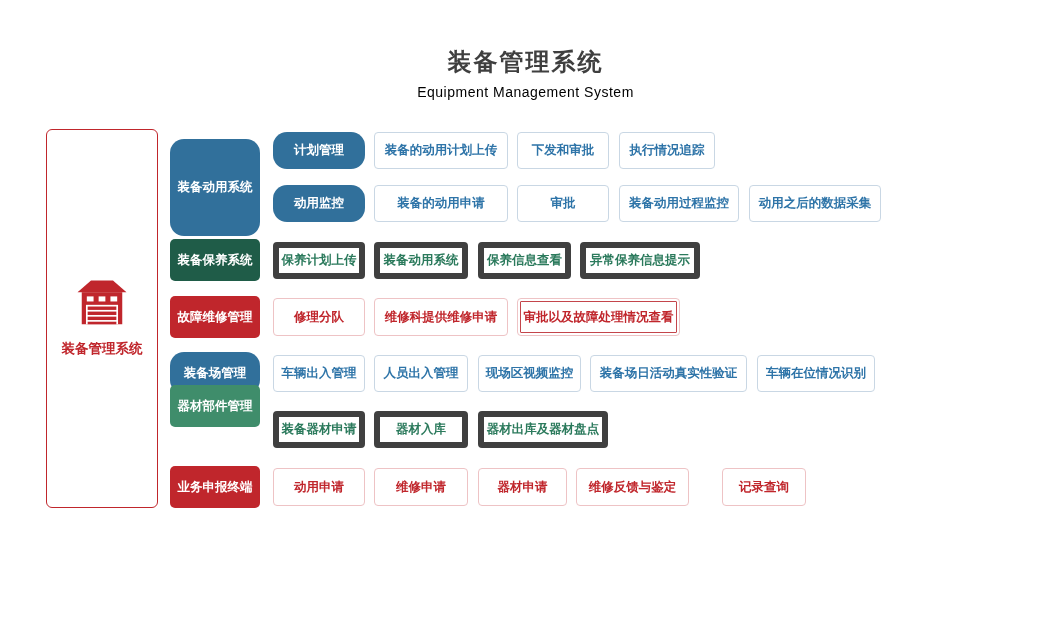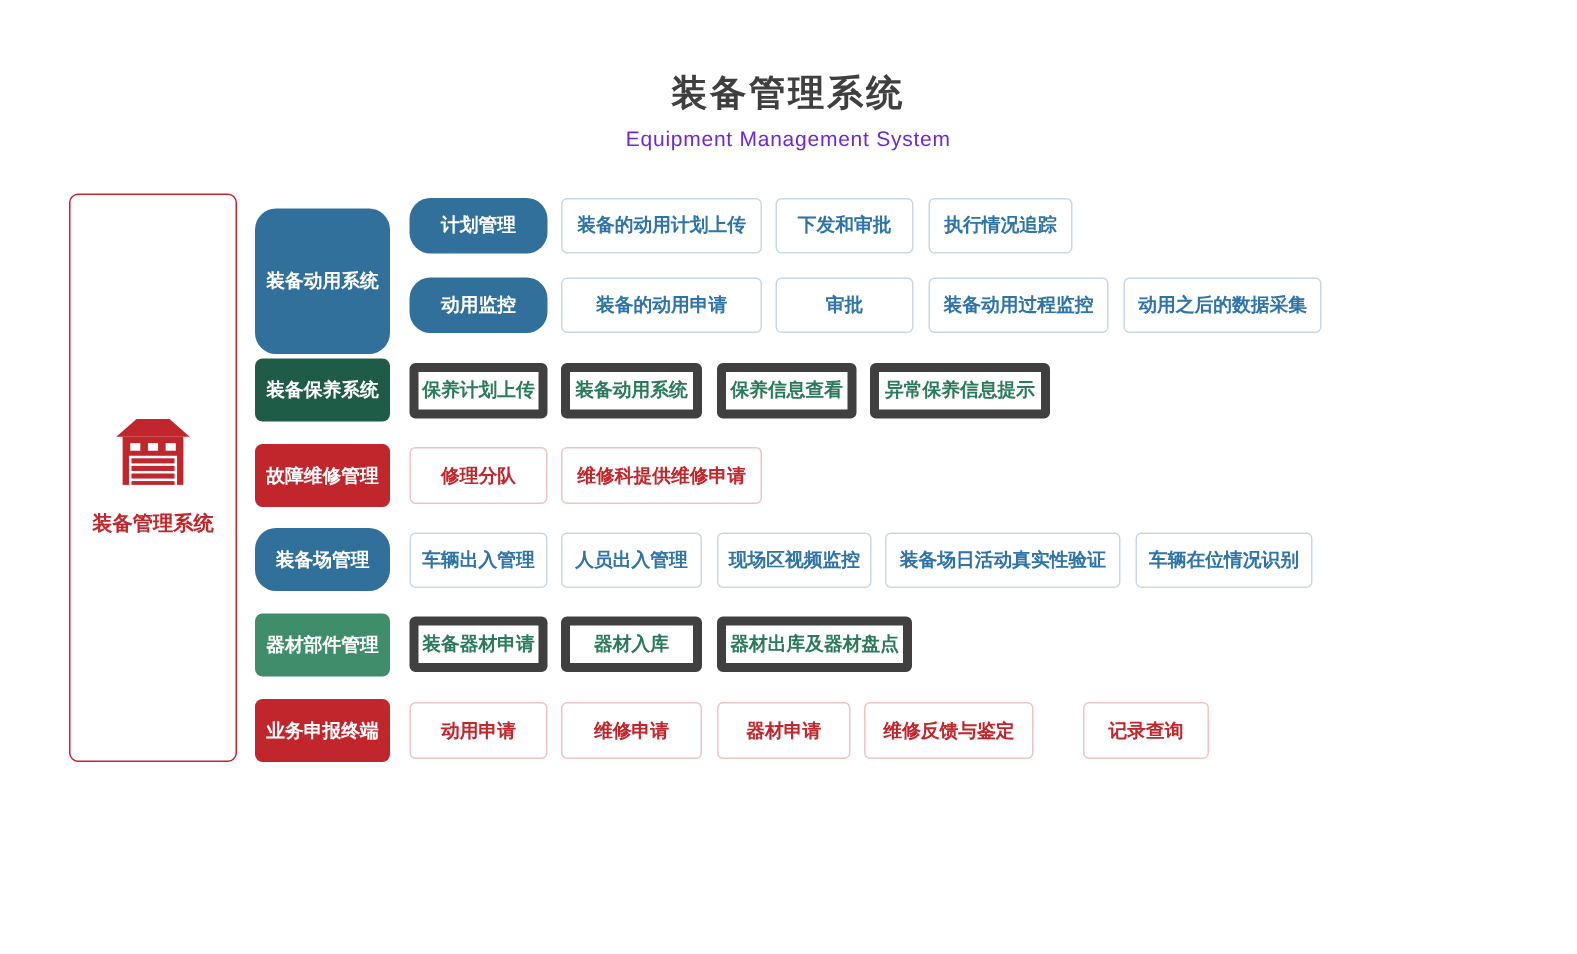--- a/index.html
+++ b/index.html
@@ -3,21 +3,21 @@
 <meta charset="utf-8">
 <style>
   * { margin:0; padding:0; box-sizing:border-box; }
   html,body { background:#ffffff; }
   body { font-family:"Liberation Sans","DejaVu Sans",sans-serif; }
   .canvas { position:relative; width:1051px; height:636px; background:#ffffff; overflow:hidden; }
 
   .page-title { position:absolute; top:46px; left:0; width:100%; text-align:center;
     font-size:24px; font-weight:bold; color:#3f3f3f; letter-spacing:2px; }
   .page-subtitle { position:absolute; top:84px; left:0; width:100%; text-align:center;
-    font-size:14px; color:#6d28d9; letter-spacing:0.5px; }
+    font-size:14px; color:#000000; letter-spacing:0.5px; }
 
   .root-panel { position:absolute; left:46px; top:129px; width:112px; height:379px;
     border:1px solid #c0262c; border-radius:6px; background:#ffffff;
     display:flex; flex-direction:column; align-items:center; justify-content:center; gap:8px; }
   .root-label { color:#c0262c; font-weight:bold; font-size:13.5px; }
 
   .box { position:absolute; display:flex; align-items:center; justify-content:center;
     text-align:center; font-weight:bold; font-size:12.5px; border-radius:4px; line-height:1.15; padding:2px; }
   .hdr { border-radius:5px; color:#ffffff; }
 
@@ -72,29 +72,30 @@
 
   <div class="box hdr fill-dgreen" style="left:170px; top:239px; width:90px; height:42px;">装备保养系统</div>
   <div class="box out-green" style="left:273px; top:242px; width:92px; height:37px;">保养计划上传</div>
   <div class="box out-green" style="left:374px; top:242px; width:94px; height:37px;">装备动用系统</div>
   <div class="box out-green" style="left:478px; top:242px; width:93px; height:37px;">保养信息查看</div>
   <div class="box out-green" style="left:580px; top:242px; width:120px; height:37px;">异常保养信息提示</div>
 
   <div class="box hdr fill-red" style="left:170px; top:296px; width:90px; height:42px;">故障维修管理</div>
   <div class="box out-red" style="left:273px; top:298px; width:92px; height:38px;">修理分队</div>
   <div class="box out-red" style="left:374px; top:298px; width:134px; height:38px;">维修科提供维修申请</div>
+  <div class="box out-red double" style="left:517px; top:298px; width:163px; height:38px;">审批以及故障处理情况查看</div>
 
   <div class="box hdr fill-blue" style="left:170px; top:352px; width:90px; height:42px;">装备场管理</div>
   <div class="box out-blue" style="left:273px; top:355px; width:92px; height:37px;">车辆出入管理</div>
   <div class="box out-blue" style="left:374px; top:355px; width:94px; height:37px;">人员出入管理</div>
   <div class="box out-blue" style="left:478px; top:355px; width:103px; height:37px;">现场区视频监控</div>
   <div class="box out-blue" style="left:590px; top:355px; width:157px; height:37px;">装备场日活动真实性验证</div>
   <div class="box out-blue" style="left:757px; top:355px; width:118px; height:37px;">车辆在位情况识别</div>
 
-  <div class="box hdr fill-mgreen" style="left:170px; top:409px; width:90px; height:42px;">器材部件管理</div>
+  <div class="box hdr fill-mgreen" style="left:170px; top:385px; width:90px; height:42px;">器材部件管理</div>
   <div class="box out-green" style="left:273px; top:411px; width:92px; height:37px;">装备器材申请</div>
   <div class="box out-green" style="left:374px; top:411px; width:94px; height:37px;">器材入库</div>
   <div class="box out-green" style="left:478px; top:411px; width:130px; height:37px;">器材出库及器材盘点</div>
 
   <div class="box hdr fill-red" style="left:170px; top:466px; width:90px; height:42px;">业务申报终端</div>
   <div class="box out-red" style="left:273px; top:468px; width:92px; height:38px;">动用申请</div>
   <div class="box out-red" style="left:374px; top:468px; width:94px; height:38px;">维修申请</div>
   <div class="box out-red" style="left:478px; top:468px; width:89px; height:38px;">器材申请</div>
   <div class="box out-red" style="left:576px; top:468px; width:113px; height:38px;">维修反馈与鉴定</div>
   <div class="box out-red" style="left:698px; top:468px; width:84px; height:38px;margin-left:24px;">记录查询</div>

